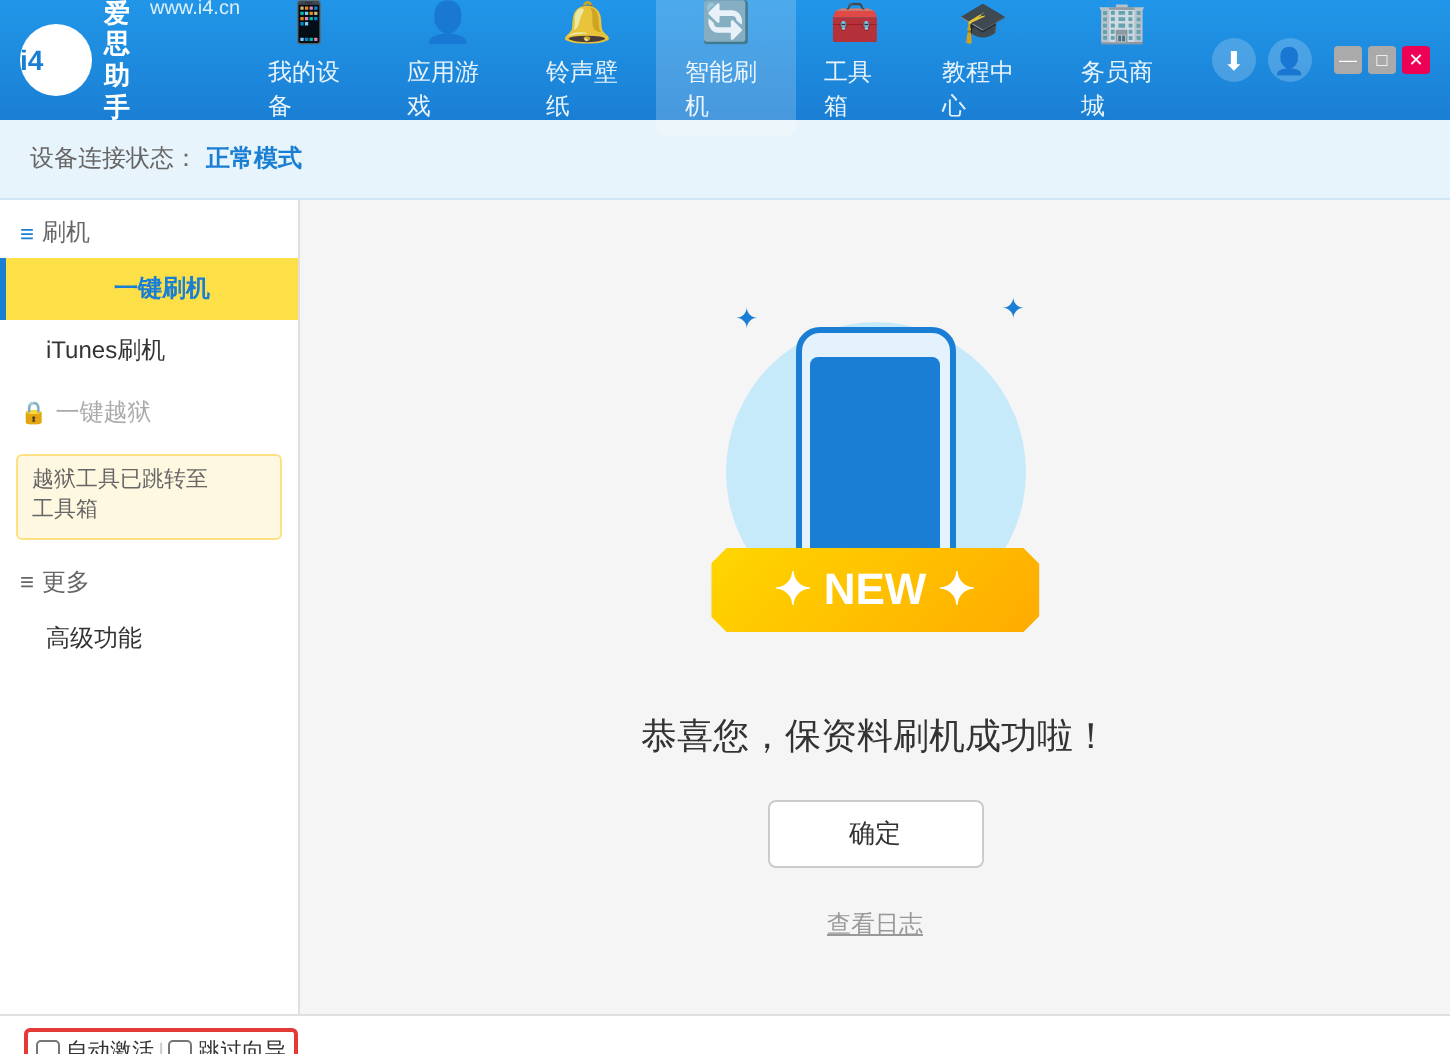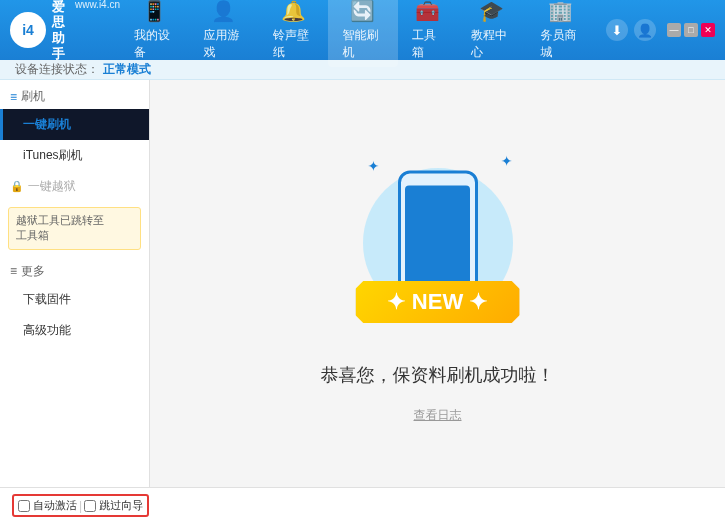--- a/index.html
+++ b/index.html
@@ -17,21 +17,21 @@
     .logo-area {
       display: flex;
       align-items: center;
       width: 110px;
       flex-shrink: 0;
     }
     .logo-circle {
       width: 36px; height: 36px;
       background: white;
       border-radius: 50%;
-      display: flex; align-items: center; justify-content: center;
+      display: flex; align-items: center; 
       margin-right: 6px;
       flex-shrink: 0;
     }
     .logo-circle span { color: #1a7fd4; font-weight: bold; font-size: 14px; }
     .logo-text { display: flex; line-height: 1.2; }
     .logo-text .brand { font-size: 13px; font-weight: bold; color: white; }
     .logo-text .url { font-size: 10px; color: rgba(255,255,255,0.85); }
 
     .nav-items {
       display: flex;
@@ -78,21 +78,21 @@
       display: flex; align-items: center; justify-content: center;
       font-size: 9px;
     }
     .win-min { background: #aaa; color: white; }
     .win-max { background: #aaa; color: white; }
     .win-close { background: #e05; color: white; }
 
     
     .status-bar {
       background: #e8f4fb;
-      padding: 1px 15px;
+      padding: 11px 15px;
       font-size: 12px;
       color: #333;
       border-bottom: 1px solid #d0e8f5;
       display: flex;
       align-items: center;
       gap: 4px;
     }
     .status-label { color: #666; }
     .status-value { color: #1a7fd4; font-weight: bold; }
 
@@ -120,24 +120,25 @@
     }
     .sidebar-section-header .section-icon { color: #1a7fd4; }
     .sidebar-item {
       padding: 7px 10px 7px 20px;
       cursor: pointer;
       color: #333;
       font-size: 12px;
       border-left: 3px solid transparent;
     }
     .sidebar-item.active {
-      background: #0f172a;
+      background: #fde047;
       border-left: 3px solid #1a7fd4;
       color: #1a7fd4;
       font-weight: bold;
+      text-align: center;
     }
     .sidebar-disabled {
       padding: 7px 10px 7px 10px;
       color: #aaa;
       font-size: 12px;
       display: flex;
       align-items: center;
       gap: 4px;
     }
     .sidebar-disabled .lock-icon { font-size: 11px; }
@@ -372,23 +373,20 @@
       <span class="lock-icon">🔒</span>
       <span>一键越狱</span>
     </div>
     <div class="notice-box">
       <span>越狱工具已跳转至<br>工具箱</span>
     </div>
 
     <div class="more-section">
       <span>≡</span>
       <span>更多</span>
-    </div>
-    <div class="sidebar-item">
-      <span>下载固件</span>
     </div>
     <div class="sidebar-item">
       <span>高级功能</span>
     </div>
   </div>
 
   <div class="content-area">
 
     <div class="success-illustration">
       <div class="phone-bg-circle"></div>
@@ -401,20 +399,21 @@
       <span class="sparkle sparkle-3">✦</span>
       <div class="new-banner">
         <span>✦</span>
         <span>NEW</span>
         <span>✦</span>
       </div>
     </div>
 
     <div class="success-title">恭喜您，保资料刷机成功啦！</div>
 
+    <button class="btn-confirm">确定</button>
 
     <button class="btn-log">查看日志</button>
   </div>
 </div>
 
 <div class="device-bar">
   <div class="auto-activate-section">
     <div class="checkbox-row">
       <div class="cb-item">
         <input type="checkbox" style="">

